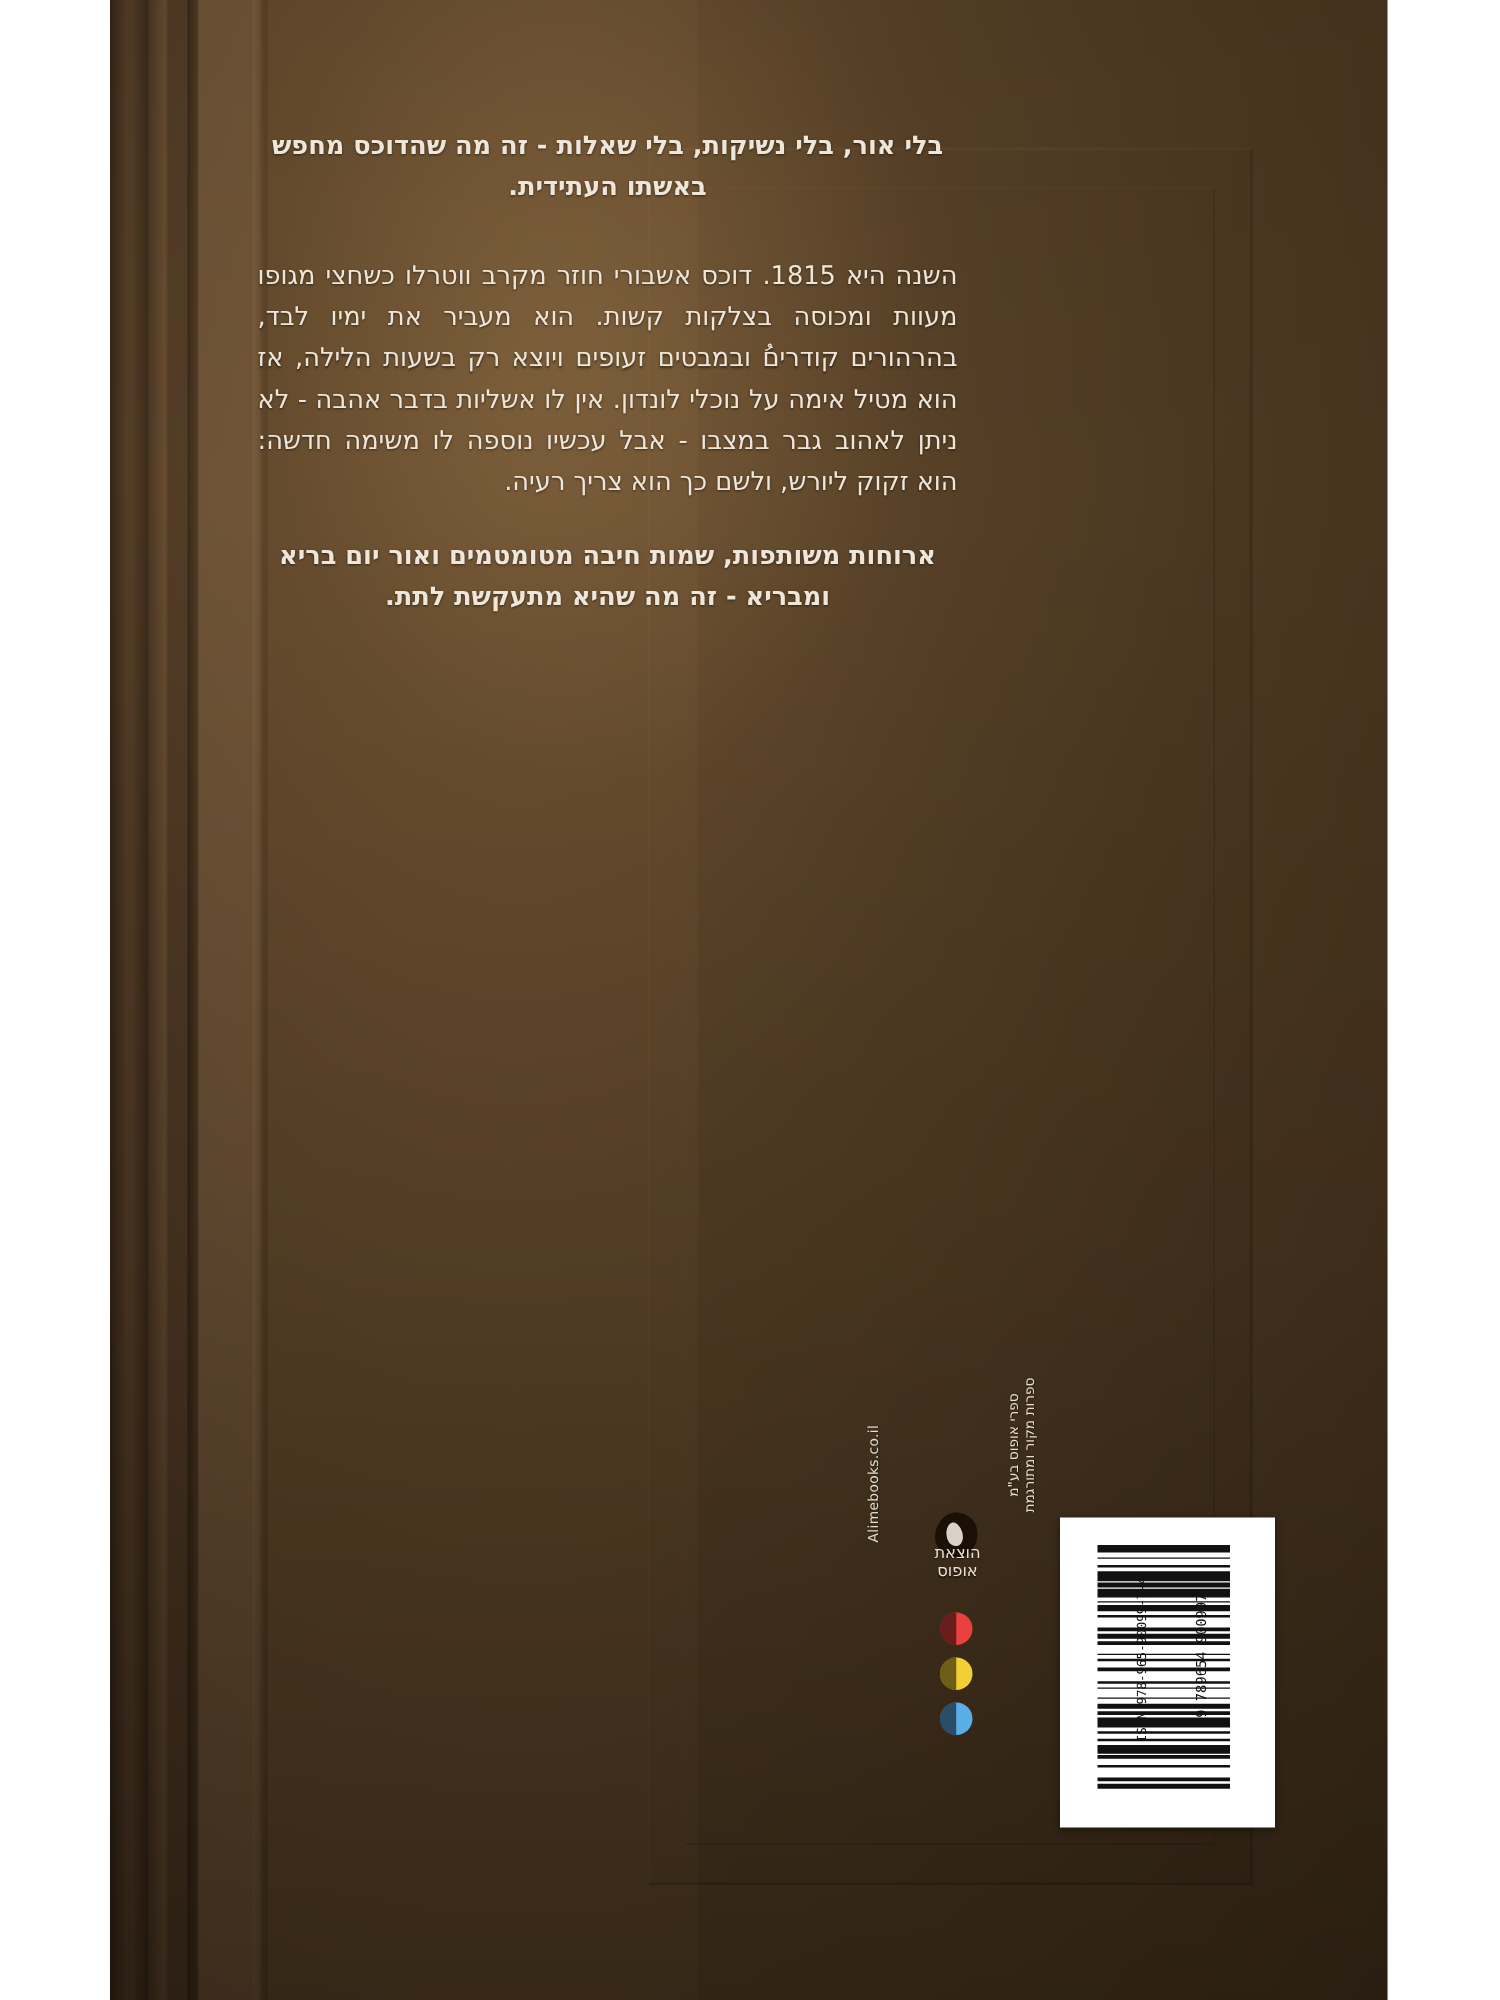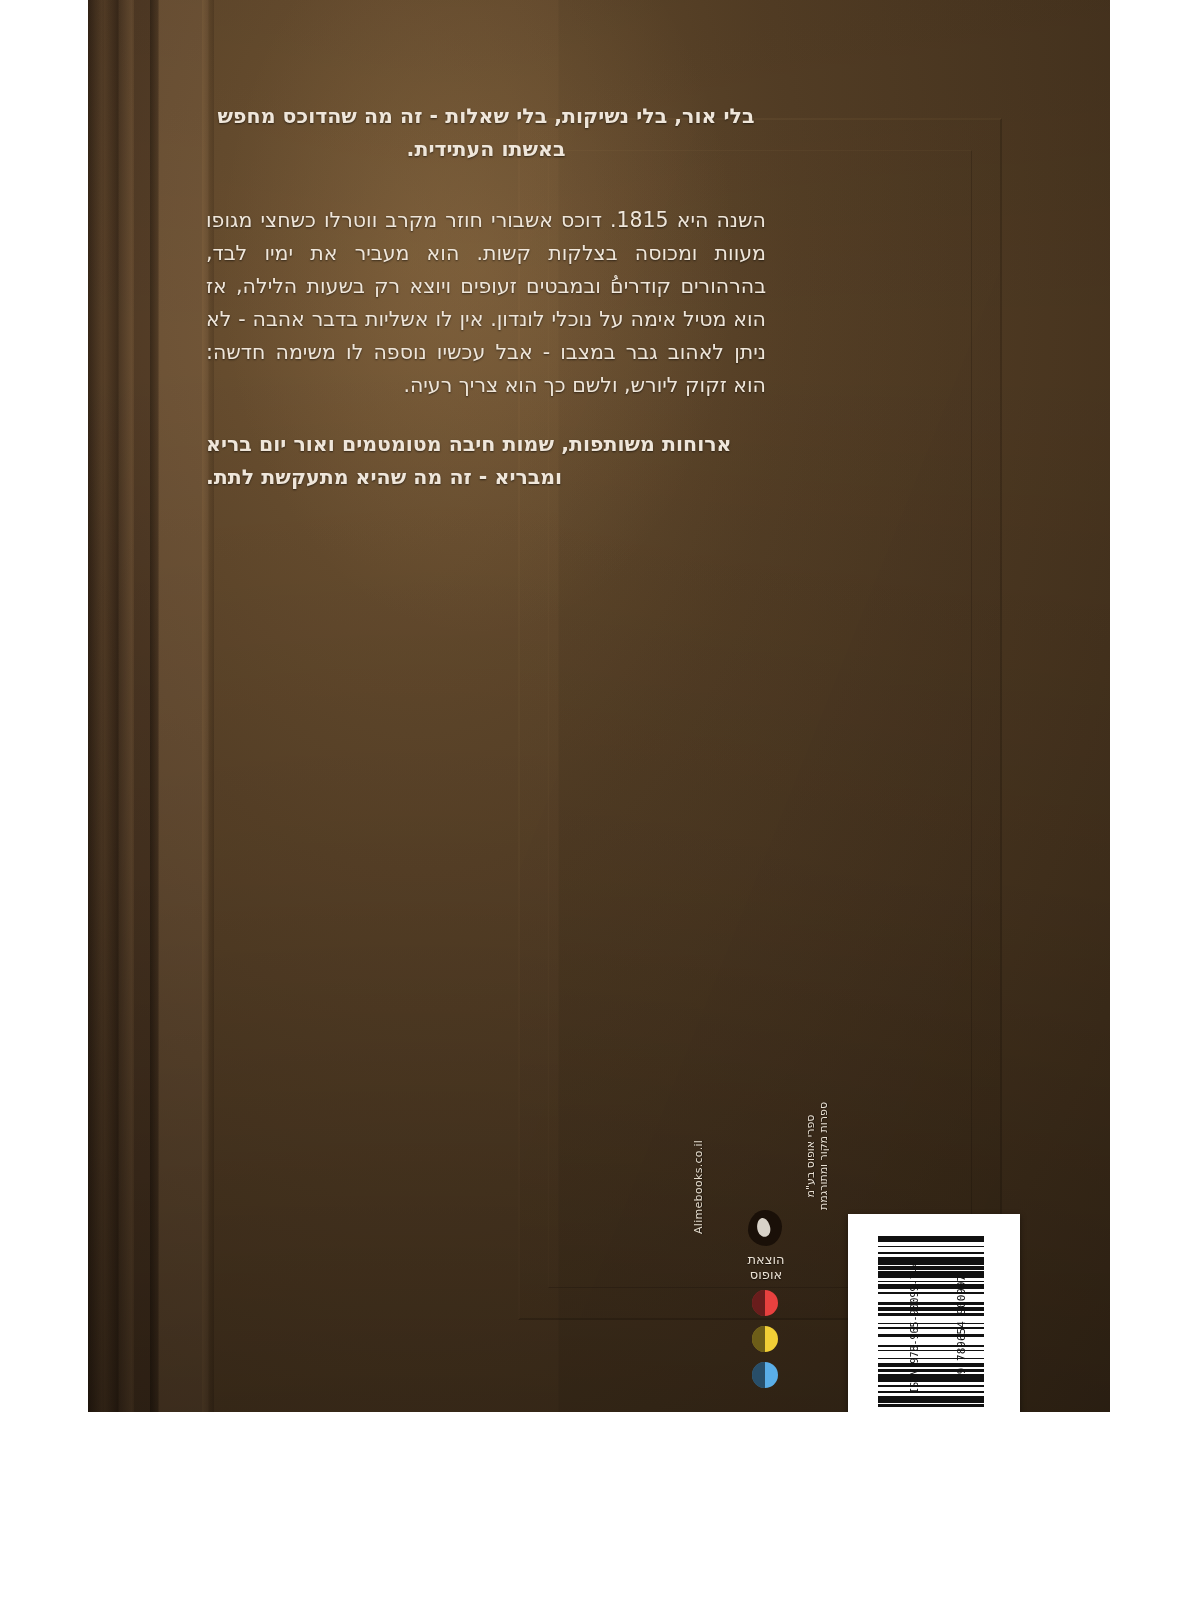--- a/index.html
+++ b/index.html
@@ -13,21 +13,21 @@
     font-family: "DejaVu Sans", sans-serif;
     overflow: hidden;
   }
 
   
   #cover {
     position: absolute;
     left: 88px;
     top: 0;
     width: 1022px;
-    height: 1412px;
+    height: 1600px;
     background:
       linear-gradient(to right,
         #4a3522 0px, #4a3522 14px,
         #3f2c1c 15px, #3f2c1c 30px,
         #5a422c 31px, #5a422c 44px,
         #4a3522 45px, #4a3522 70px,
         #6a5035 71px, #6a5035 120px,
         #5c4429 121px, #5c4429 470px,
         #543e25 471px, #543e25 1022px);
     overflow: hidden;
@@ -89,21 +89,21 @@
     width: 560px;
     direction: rtl;
     text-align: justify;
     color: #efe6da;
     font-family: "DejaVu Sans", sans-serif;
     font-size: 20.5px;
     line-height: 33px;
     text-shadow: 0 1px 2px rgba(0,0,0,0.55);
   }
   #blurb p { margin: 0 0 26px 0; }
-  #blurb p.center { text-align: left; font-weight: bold; }
+  #blurb p.center { text-align: center; font-weight: bold; }
   #blurb p.lead { text-align: center; font-weight: bold; margin-bottom: 38px; }
 
   
   #bottom-strip {
     position: absolute;
     left: 560px;
     top: 1208px;
     width: 400px;
     height: 260px;
   }
@@ -128,21 +128,21 @@
     position: absolute;
     left: 9px; top: 8px;
     width: 13px; height: 19px;
     background: #d8d2c8;
     border-radius: 60% 40% 50% 50% / 60% 50% 50% 40%;
     transform: rotate(-18deg);
   }
   .logo-name {
     position: absolute;
     left: 52px;
-    top: 44px;
+    top: 27px;
     width: 56px;
     text-align: center;
     color: #e9e0d3;
     font-size: 13px;
     line-height: 15px;
     direction: rtl;
     text-shadow: 0 1px 1px rgba(0,0,0,0.6);
   }
   .cmyk {
     position: absolute;

